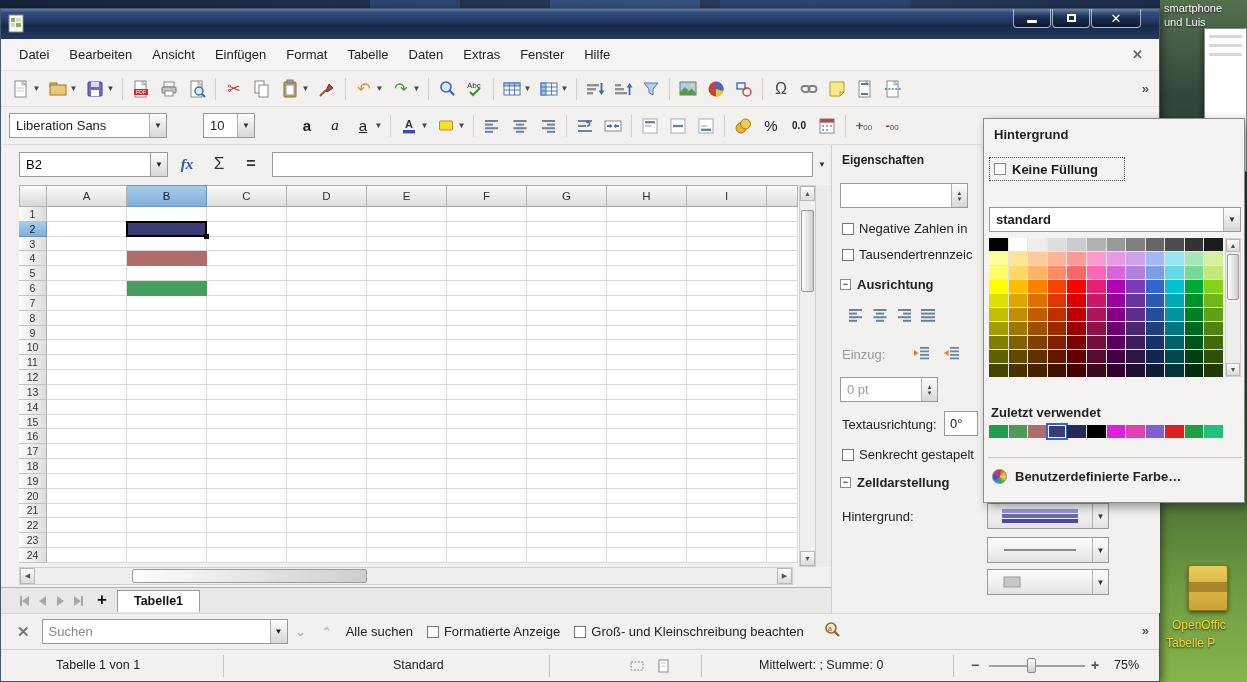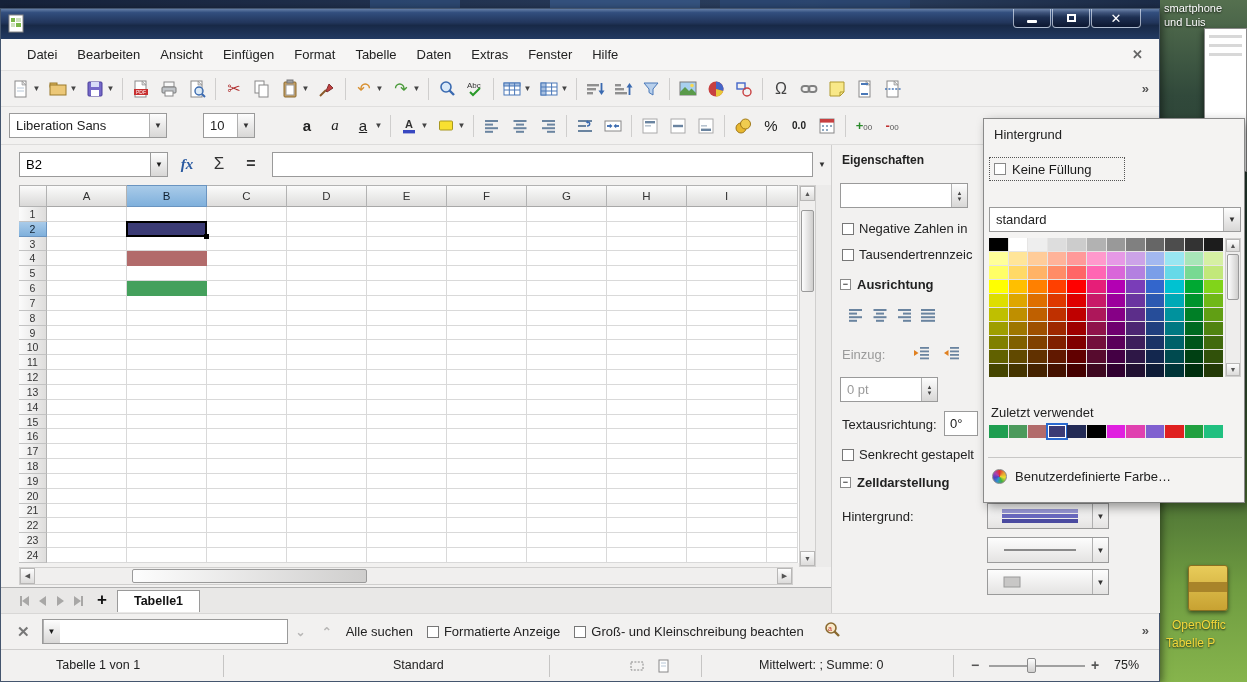--- a/index.html
+++ b/index.html
@@ -21,21 +21,21 @@
     background:linear-gradient(180deg,#647ea6 0%,#3c568а 10%,#324e7e 12%,#22365c 45%,#182947 55%,#223a62 100%);
     background:linear-gradient(180deg,#647ea6 0%,#324e7e 12%,#22365c 45%,#182947 55%,#223a62 100%); }
   #title-icon { position:absolute; left:7px; top:5px; width:18px; height:19px; }
   #title-text { position:absolute; left:32px; top:7px; color:#fff; font-size:12.5px; text-shadow:0 1px 2px #000; white-space:nowrap; }
   #caption { position:absolute; right:18px; top:0; display:flex; }
   .capbtn { height:19px; margin-left:1px; background:linear-gradient(180deg,rgba(120,140,175,.55),rgba(25,40,70,.7) 45%,rgba(10,20,45,.8)); border:1px solid rgba(220,230,245,.7); border-top:none; border-radius:0 0 4px 4px; color:#fff; display:flex; align-items:center; justify-content:center; font-size:11px; }
   #btn-min { width:38px; } #btn-max { width:38px; } #btn-close { width:50px; font-size:13px; }
   #btn-min .bar { width:10px; height:3px; background:#fff; margin-top:6px; border-radius:1px; }
   #btn-max .box { width:9px; height:8px; border:2px solid #fff; }
   
-  #menubar { position:absolute; left:0; top:30px; width:100%; height:32px; background:#f6f5f4; border-bottom:1px solid #e2e1e0; display:flex; align-items:center; padding-left:16px; }
+  #menubar { position:absolute; left:0; top:30px; width:100%; height:32px; background:#f6f5f4; border-bottom:1px solid #e2e1e0; display:flex; align-items:center; padding-left:8px; }
   .menu-item { padding:4px 10px; font-size:13px; color:#222; }
   #menubar-close { position:absolute; right:16px; top:38px; color:#666; font-size:13px; font-weight:bold; }
   
   #toolbar1 { position:absolute; left:0; top:62px; width:100%; height:36px; background:#f2f1f0; border-bottom:1px solid #e0dfde; display:flex; align-items:center; padding-left:6px; }
   #toolbar2 { position:absolute; left:0; top:98px; width:100%; height:38px; background:#f2f1f0; border-bottom:1px solid #dddcdb; display:flex; align-items:center; padding-left:8px;gap:28px; }
   .tbtn { height:28px; display:flex; align-items:center; padding:0 2px; margin:0 1px; border-radius:3px; }
   .tbtn .ic { width:22px; height:22px; display:flex; align-items:center; justify-content:center; }
   .glyph { font-size:16px; line-height:20px; }
   .caret { font-size:8px; color:#444; width:9px; text-align:center; }
   .tsep { width:1px; height:22px; background:#cfcecd; margin:0 4px; }
@@ -113,21 +113,21 @@
   .sb-cbrow { position:absolute; display:flex; align-items:center; }
   .sb-section { position:absolute; display:flex; align-items:center; font-weight:bold; font-size:13px; color:#222; }
   .collapse { width:11px; height:11px; border:1px solid #8a8a8a; background:#fff; font-size:9px; line-height:9px; text-align:center; color:#333; margin-right:6px; }
   .sb-label { position:absolute; font-size:13px; color:#222; white-space:nowrap; }
   .sb-label.dis { color:#9a9a9a; }
   .sb-iconbtn { position:absolute; width:24px; height:24px; display:flex; align-items:center; justify-content:center; }
   .sb-drop { position:absolute; height:26px; background:linear-gradient(180deg,#fdfdfd,#e4e3e2); border:1px solid #9a9a9a; display:flex; align-items:center; }
   .sb-drop .dicon { flex:1; height:100%; display:flex; align-items:center; justify-content:center; }
   .sb-drop .dcar { width:16px; height:100%; border-left:1px solid #b0b0b0; display:flex; align-items:center; justify-content:center; font-size:8px; color:#333; }
   
-  #popup { position:absolute; left:983px; top:118px; width:262px; height:385px; background:#f4f3f2; border:1px solid #8a8a8a; box-shadow:4px 4px 10px rgba(0,0,0,.4); z-index:50; }
+  #popup { position:absolute; left:983px; top:118px; width:262px; height:385px; background:#f4f3f2; border:1px solid #8a8a8a; box-shadow:4px 4px 10px rgba(0,0,0,.4); z-index:50;font-weight:bold; }
   #popup-title { position:absolute; left:10px; top:8px; font-size:13px; color:#222; }
   #nofill { position:absolute; left:5px; top:38px; width:136px; height:24px; display:flex; align-items:center; border:1px dotted #555; padding-left:4px; }
   #nofill .sq { width:12px; height:12px; background:#fff; border:1px solid #888; margin-right:6px; }
   #pal-combo { position:absolute; left:5px; top:88px; width:252px; height:25px; }
   #palette { position:absolute; left:5px; top:119px; width:234px; height:139px; display:grid; grid-template-columns:repeat(12,1fr); grid-auto-rows:13px; gap:1px; background:#e6e5e4; }
   .swatch { width:100%; height:100%; }
   .swatch.selsw { outline:2px solid #2a6ad0; outline-offset:0; box-shadow:inset 0 0 0 1px #fff; }
   #pal-scroll { position:absolute; left:241px; top:119px; width:16px; height:139px; background:#eeedec; border:1px solid #d0cfce; }
   #recent-label { position:absolute; left:7px; top:286px; font-size:13px; color:#222; }
   #recent { position:absolute; left:5px; top:306px; width:234px; height:13px; display:grid; grid-template-columns:repeat(12,1fr); gap:1px; background:#e6e5e4; }
@@ -956,20 +956,21 @@
         <span class="tri r"></span>
         <span class="navbar"></span>
       </div>
     <div id="addsheet">+</div>
     <div id="sheettab">Tabelle1</div>
   </div>
 
   <div id="findbar">
     <div id="find-close">✕</div>
     <div id="find-input-wrap">
+      <input id="find-input" placeholder="Suchen" style="">
       <span class="cbtn" style="width:17px;display:flex;align-items:center;justify-content:center;font-size:8px;background:linear-gradient(180deg,#fdfdfd,#d8d7d6);border-left:1px solid #b0b0b0;">▼</span>
     </div>
     <span class="find-chev">⌄</span>
     <span class="find-chev">⌃</span>
     <span class="cblabel" id="find-all">Alle suchen</span>
     <span class="cb"></span>
     <span class="cblabel">Formatierte Anzeige</span>
     <span class="cb"></span>
     <span class="cblabel">Groß- und Kleinschreibung beachten</span>
     <span id="find-adv" style="margin-left:4px;"><svg width="20" height="20" viewBox="0 0 20 20">

